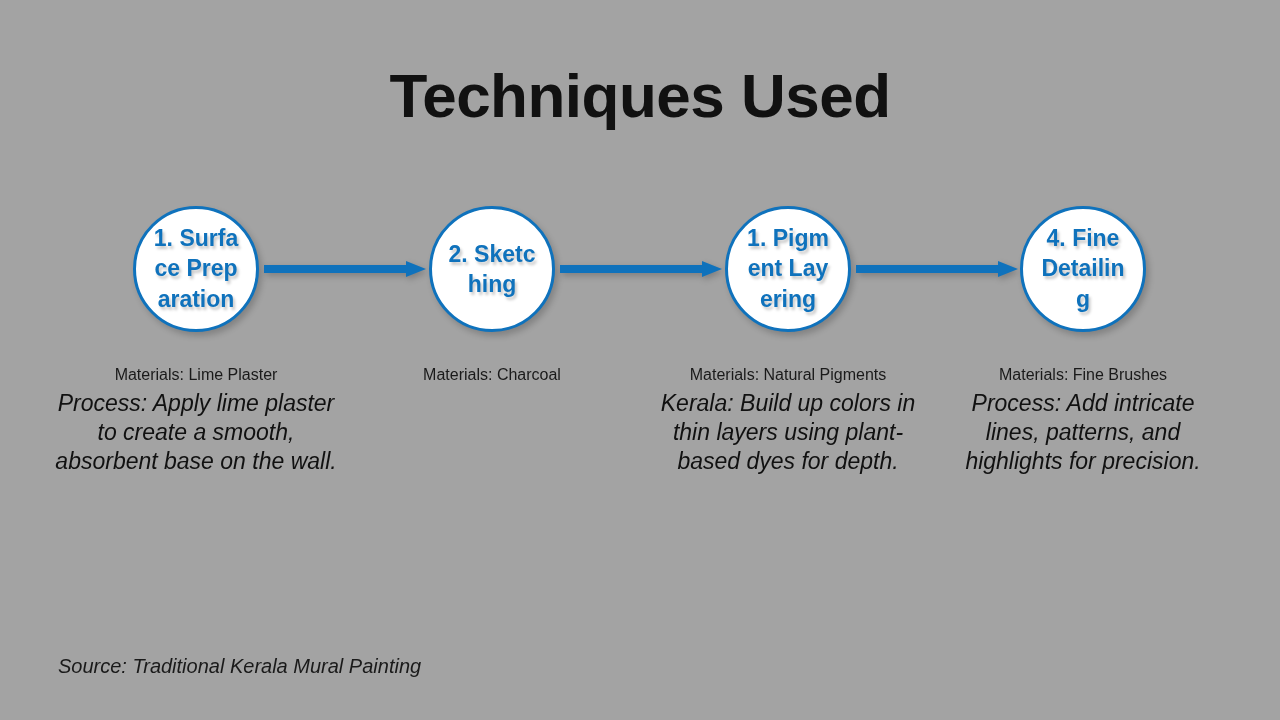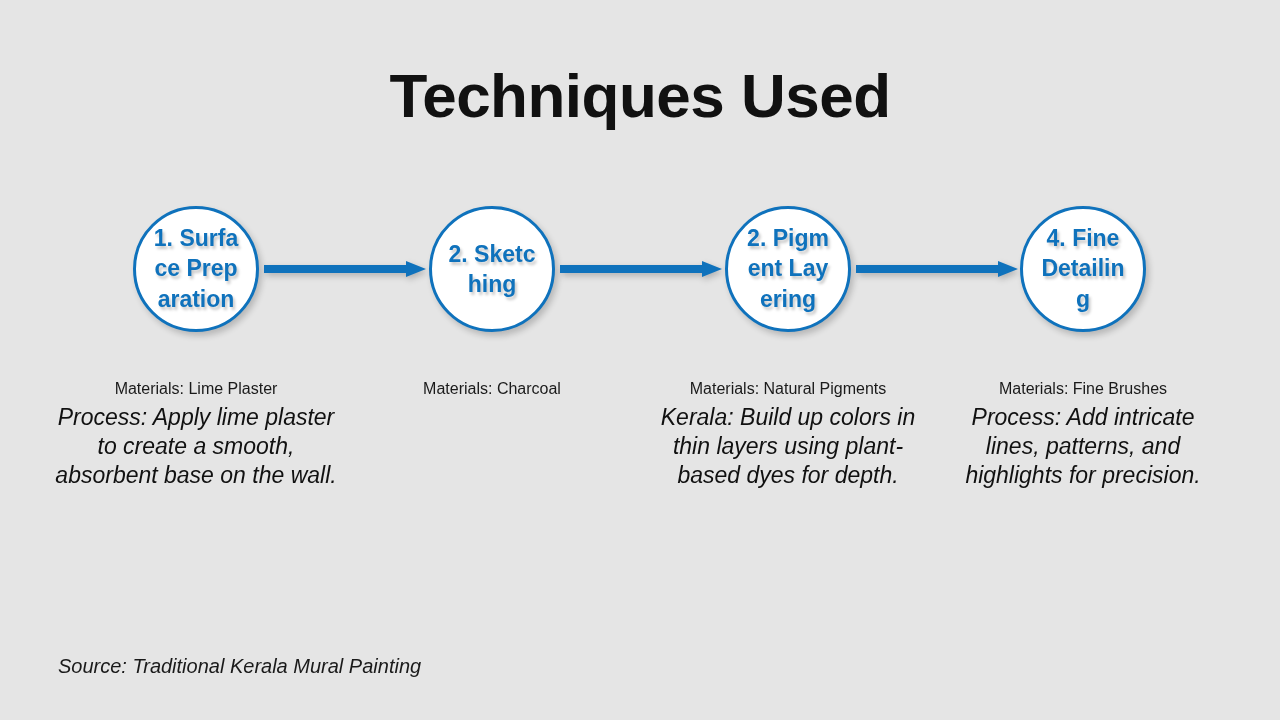--- a/index.html
+++ b/index.html
@@ -10,21 +10,21 @@
     width: 1280px;
     height: 720px;
     background: #ffffff;
     font-family: "Liberation Sans", sans-serif;
     overflow: hidden;
   }
   .slide {
     position: relative;
     width: 1280px;
     height: 720px;
-    background: #e5e5e5;
+    background: #a3a3a3;
   }
 
   
   .slide-title {
     position: absolute;
     top: 62px;
     left: 0;
     width: 1280px;
     text-align: center;
     font-size: 62px;
@@ -90,21 +90,20 @@
   .arrow-2 { left: 560px; width: 162px; }
   .arrow-3 { left: 856px; width: 162px; }
 
   
   .captions {
     position: absolute;
     top: 364px;
     left: 0;
     width: 1174px;
     height: 150px;
-    margin-top: 14px;
   }
   .caption {
     position: absolute;
     top: 0;
     width: 282px;
     text-align: center;
   }
   .cap-1 { left: 55px; }
   .cap-2 { left: 351px; }
   .cap-3 { left: 647px; }
@@ -158,21 +157,21 @@
       <span class="node-label">2. Sketching</span>
     </div>
 
     <div class="arrow arrow-2">
       <svg width="162" height="16" viewBox="0 0 162 16" xmlns="http://www.w3.org/2000/svg">
         <path d="M0 4 H142 V0 L162 8 L142 16 V12 H0 Z" fill="#0F72BC"></path>
       </svg>
     </div>
 
     <div class="node node-3">
-      <span class="node-label">2. Pigment Layering</span>
+      <span class="node-label">1. Pigment Layering</span>
     </div>
 
     <div class="arrow arrow-3">
       <svg width="162" height="16" viewBox="0 0 162 16" xmlns="http://www.w3.org/2000/svg">
         <path d="M0 4 H142 V0 L162 8 L142 16 V12 H0 Z" fill="#0F72BC"></path>
       </svg>
     </div>
 
     <div class="node node-4">
       <span class="node-label">4. Fine Detailing</span>

